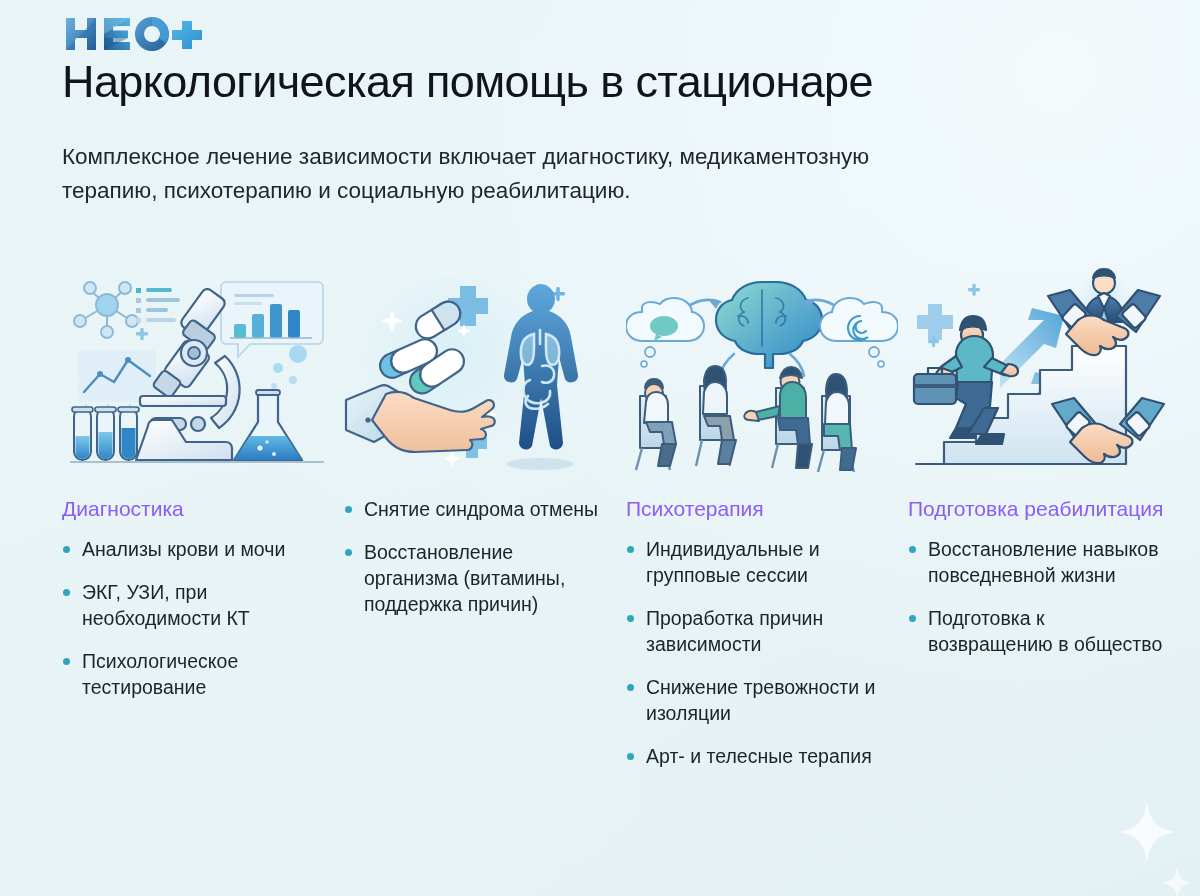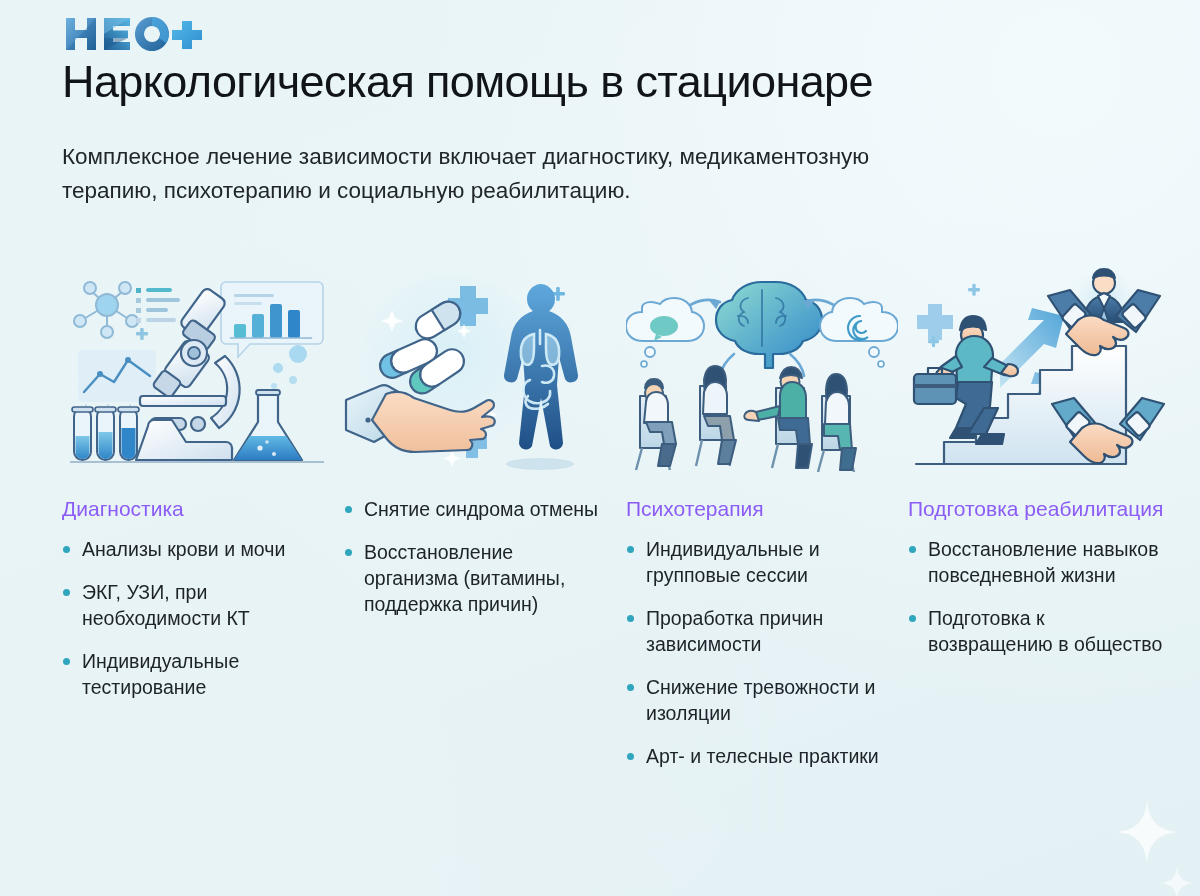--- a/index.html
+++ b/index.html
@@ -270,21 +270,21 @@
             <rect x="194" y="122" width="24" height="5" rx="2.5" fill="#cfe0ee" stroke="#41658a" stroke-width="1.8"></rect>
           </g>
 
           <line x1="8" y1="194" x2="262" y2="194" stroke="#7d9fb8" stroke-width="1.8" opacity=".6"></line>
         </svg>
       </div>
       <h2 class="col-heading">Диагностика</h2>
       <ul class="bullets">
         <li>Анализы крови и мочи</li>
         <li>ЭКГ, УЗИ, при необходимости КТ</li>
-        <li>Индивидуальные тестирование</li>
+        <li>Психологическое тестирование</li>
       </ul>
     </div>
 
     <div class="col">
       <div class="col-art">
         <svg viewBox="0 0 272 212" xmlns="http://www.w3.org/2000/svg">
           <defs>
             <radialGradient id="g2halo" cx="50%" cy="45%" r="55%">
               <stop offset="0" stop-color="#d8f0f7" stop-opacity=".95"></stop>
               <stop offset="1" stop-color="#d8f0f7" stop-opacity="0"></stop>
@@ -458,21 +458,21 @@
               <path d="M216 180 l-2 22 h12 l4 -22 Z" fill="#3f6d90"></path>
             </g>
           </g>
         </svg>
       </div>
       <h2 class="col-heading">Психотерапия</h2>
       <ul class="bullets">
         <li>Индивидуальные и групповые сессии</li>
         <li>Проработка причин зависимости</li>
         <li>Снижение тревожности и изоляции</li>
-        <li>Арт- и телесные практики</li>
+        <li>Арт- и телесные терапия</li>
       </ul>
     </div>
 
     <div class="col">
       <div class="col-art">
         <svg viewBox="0 0 272 212" xmlns="http://www.w3.org/2000/svg">
           <defs>
             <linearGradient id="g4arrow" x1="0" y1="1" x2="1" y2="0">
               <stop offset="0" stop-color="#bfe2f2"></stop>
                 <stop offset="1" stop-color="#3f9bd4"></stop>

